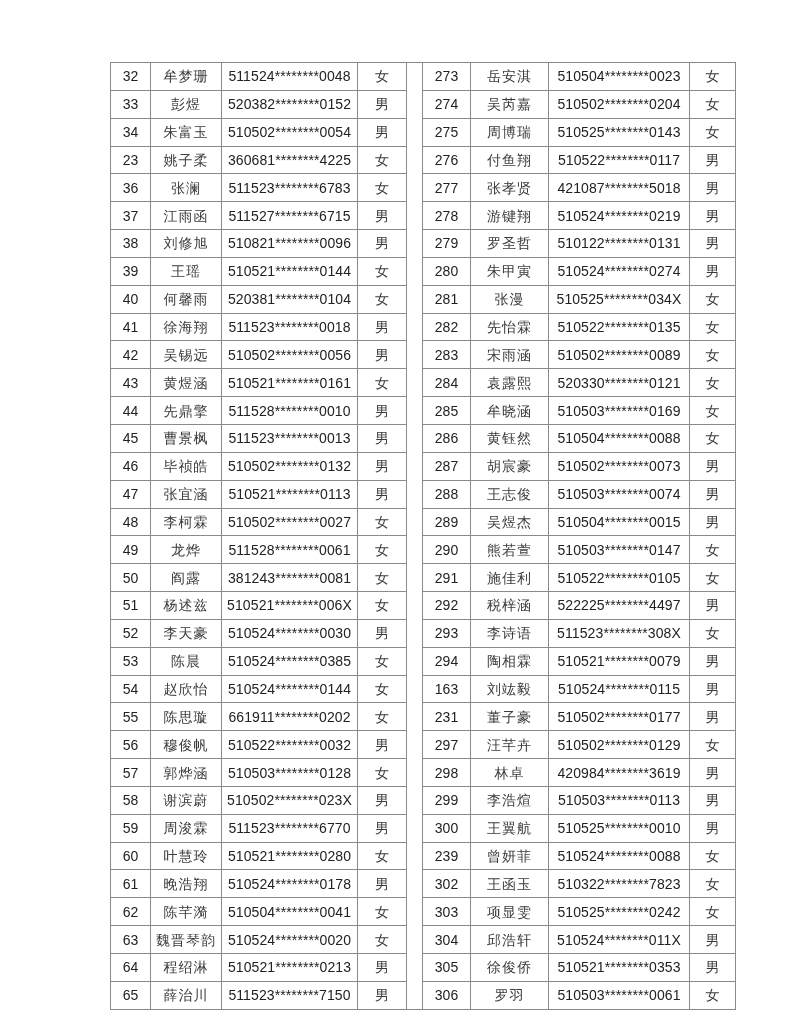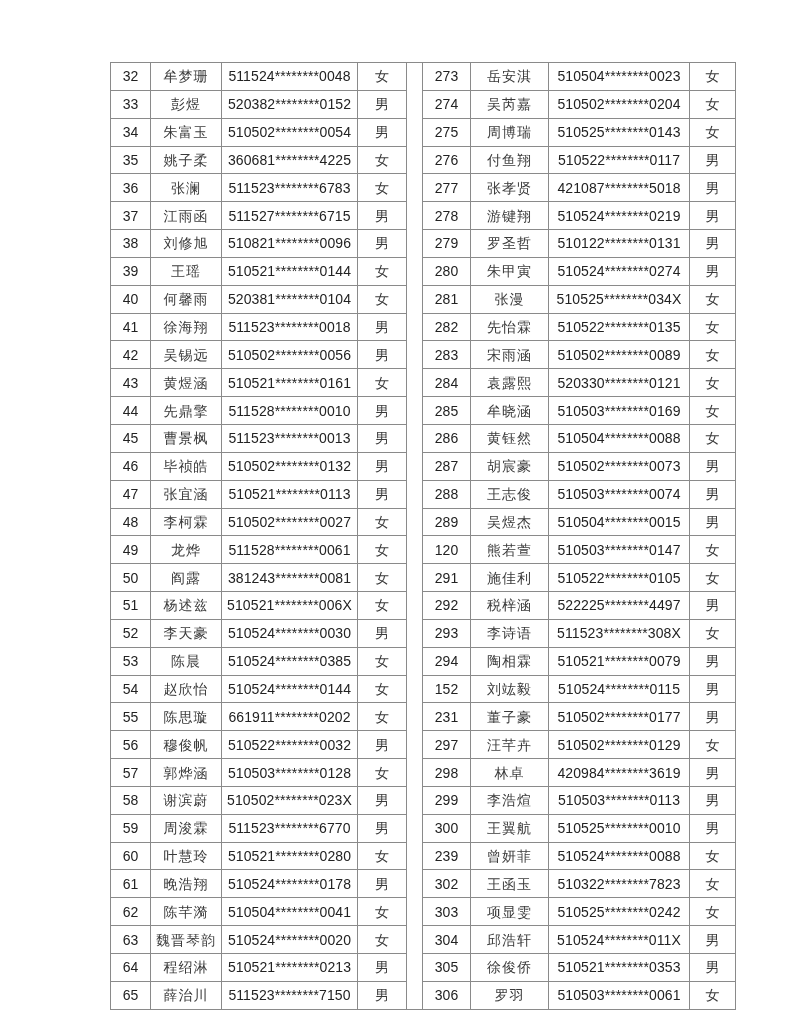--- a/index.html
+++ b/index.html
@@ -82,21 +82,21 @@
           <td class="no">34</td>
           <td class="name">朱富玉</td>
           <td class="idn">510502********0054</td>
           <td class="sex">男</td>
           <td class="no">275</td>
           <td class="name">周博瑞</td>
           <td class="idn">510525********0143</td>
           <td class="sex">女</td>
         </tr>
         <tr>
-          <td class="no">35</td>
+          <td class="no">23</td>
           <td class="name">姚子柔</td>
           <td class="idn">360681********4225</td>
           <td class="sex">女</td>
           <td class="no">276</td>
           <td class="name">付鱼翔</td>
           <td class="idn">510522********0117</td>
           <td class="sex">男</td>
         </tr>
         <tr>
           <td class="no">36</td>
@@ -226,21 +226,21 @@
           <td class="no">289</td>
           <td class="name">吴煜杰</td>
           <td class="idn">510504********0015</td>
           <td class="sex">男</td>
         </tr>
         <tr>
           <td class="no">49</td>
           <td class="name">龙烨</td>
           <td class="idn">511528********0061</td>
           <td class="sex">女</td>
-          <td class="no">120</td>
+          <td class="no">290</td>
           <td class="name">熊若萱</td>
           <td class="idn">510503********0147</td>
           <td class="sex">女</td>
         </tr>
         <tr>
           <td class="no">50</td>
           <td class="name">阎露</td>
           <td class="idn">381243********0081</td>
           <td class="sex">女</td>
           <td class="no">291</td>
@@ -276,21 +276,21 @@
           <td class="no">294</td>
           <td class="name">陶相霖</td>
           <td class="idn">510521********0079</td>
           <td class="sex">男</td>
         </tr>
         <tr>
           <td class="no">54</td>
           <td class="name">赵欣怡</td>
           <td class="idn">510524********0144</td>
           <td class="sex">女</td>
-          <td class="no">152</td>
+          <td class="no">163</td>
           <td class="name">刘竑毅</td>
           <td class="idn">510524********0115</td>
           <td class="sex">男</td>
         </tr>
         <tr>
           <td class="no">55</td>
           <td class="name">陈思璇</td>
           <td class="idn">661911********0202</td>
           <td class="sex">女</td>
           <td class="no">231</td>

